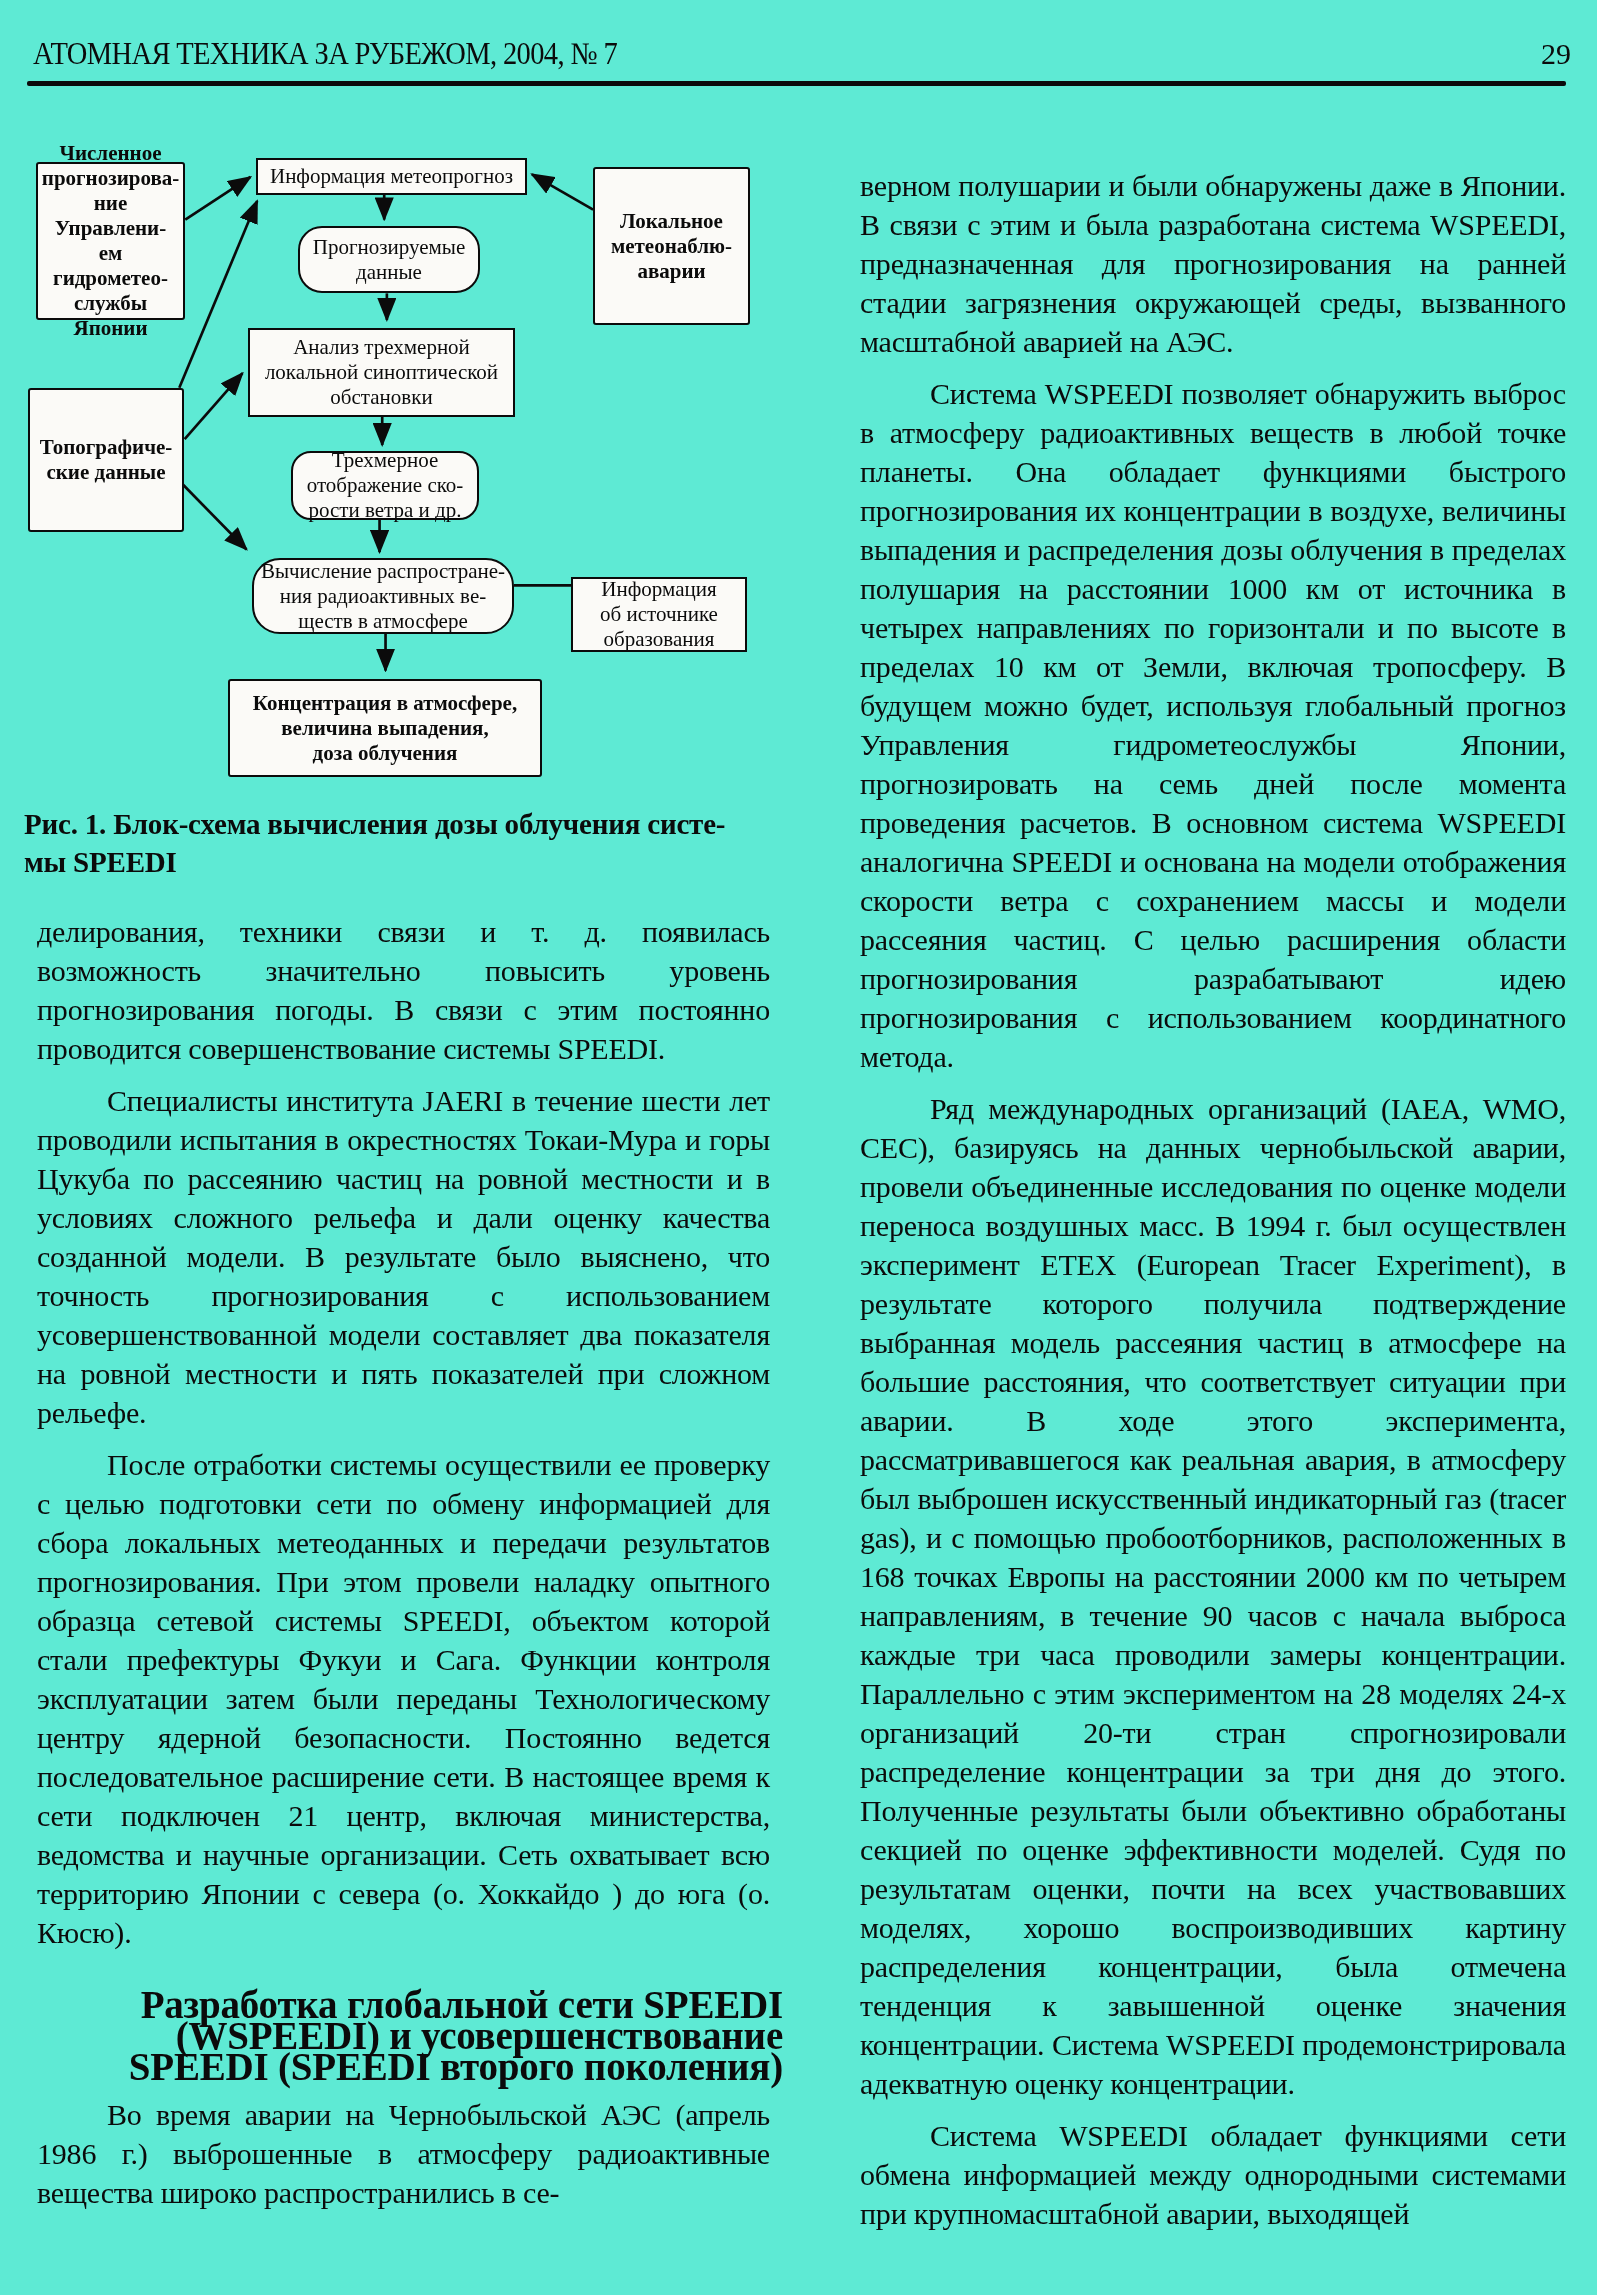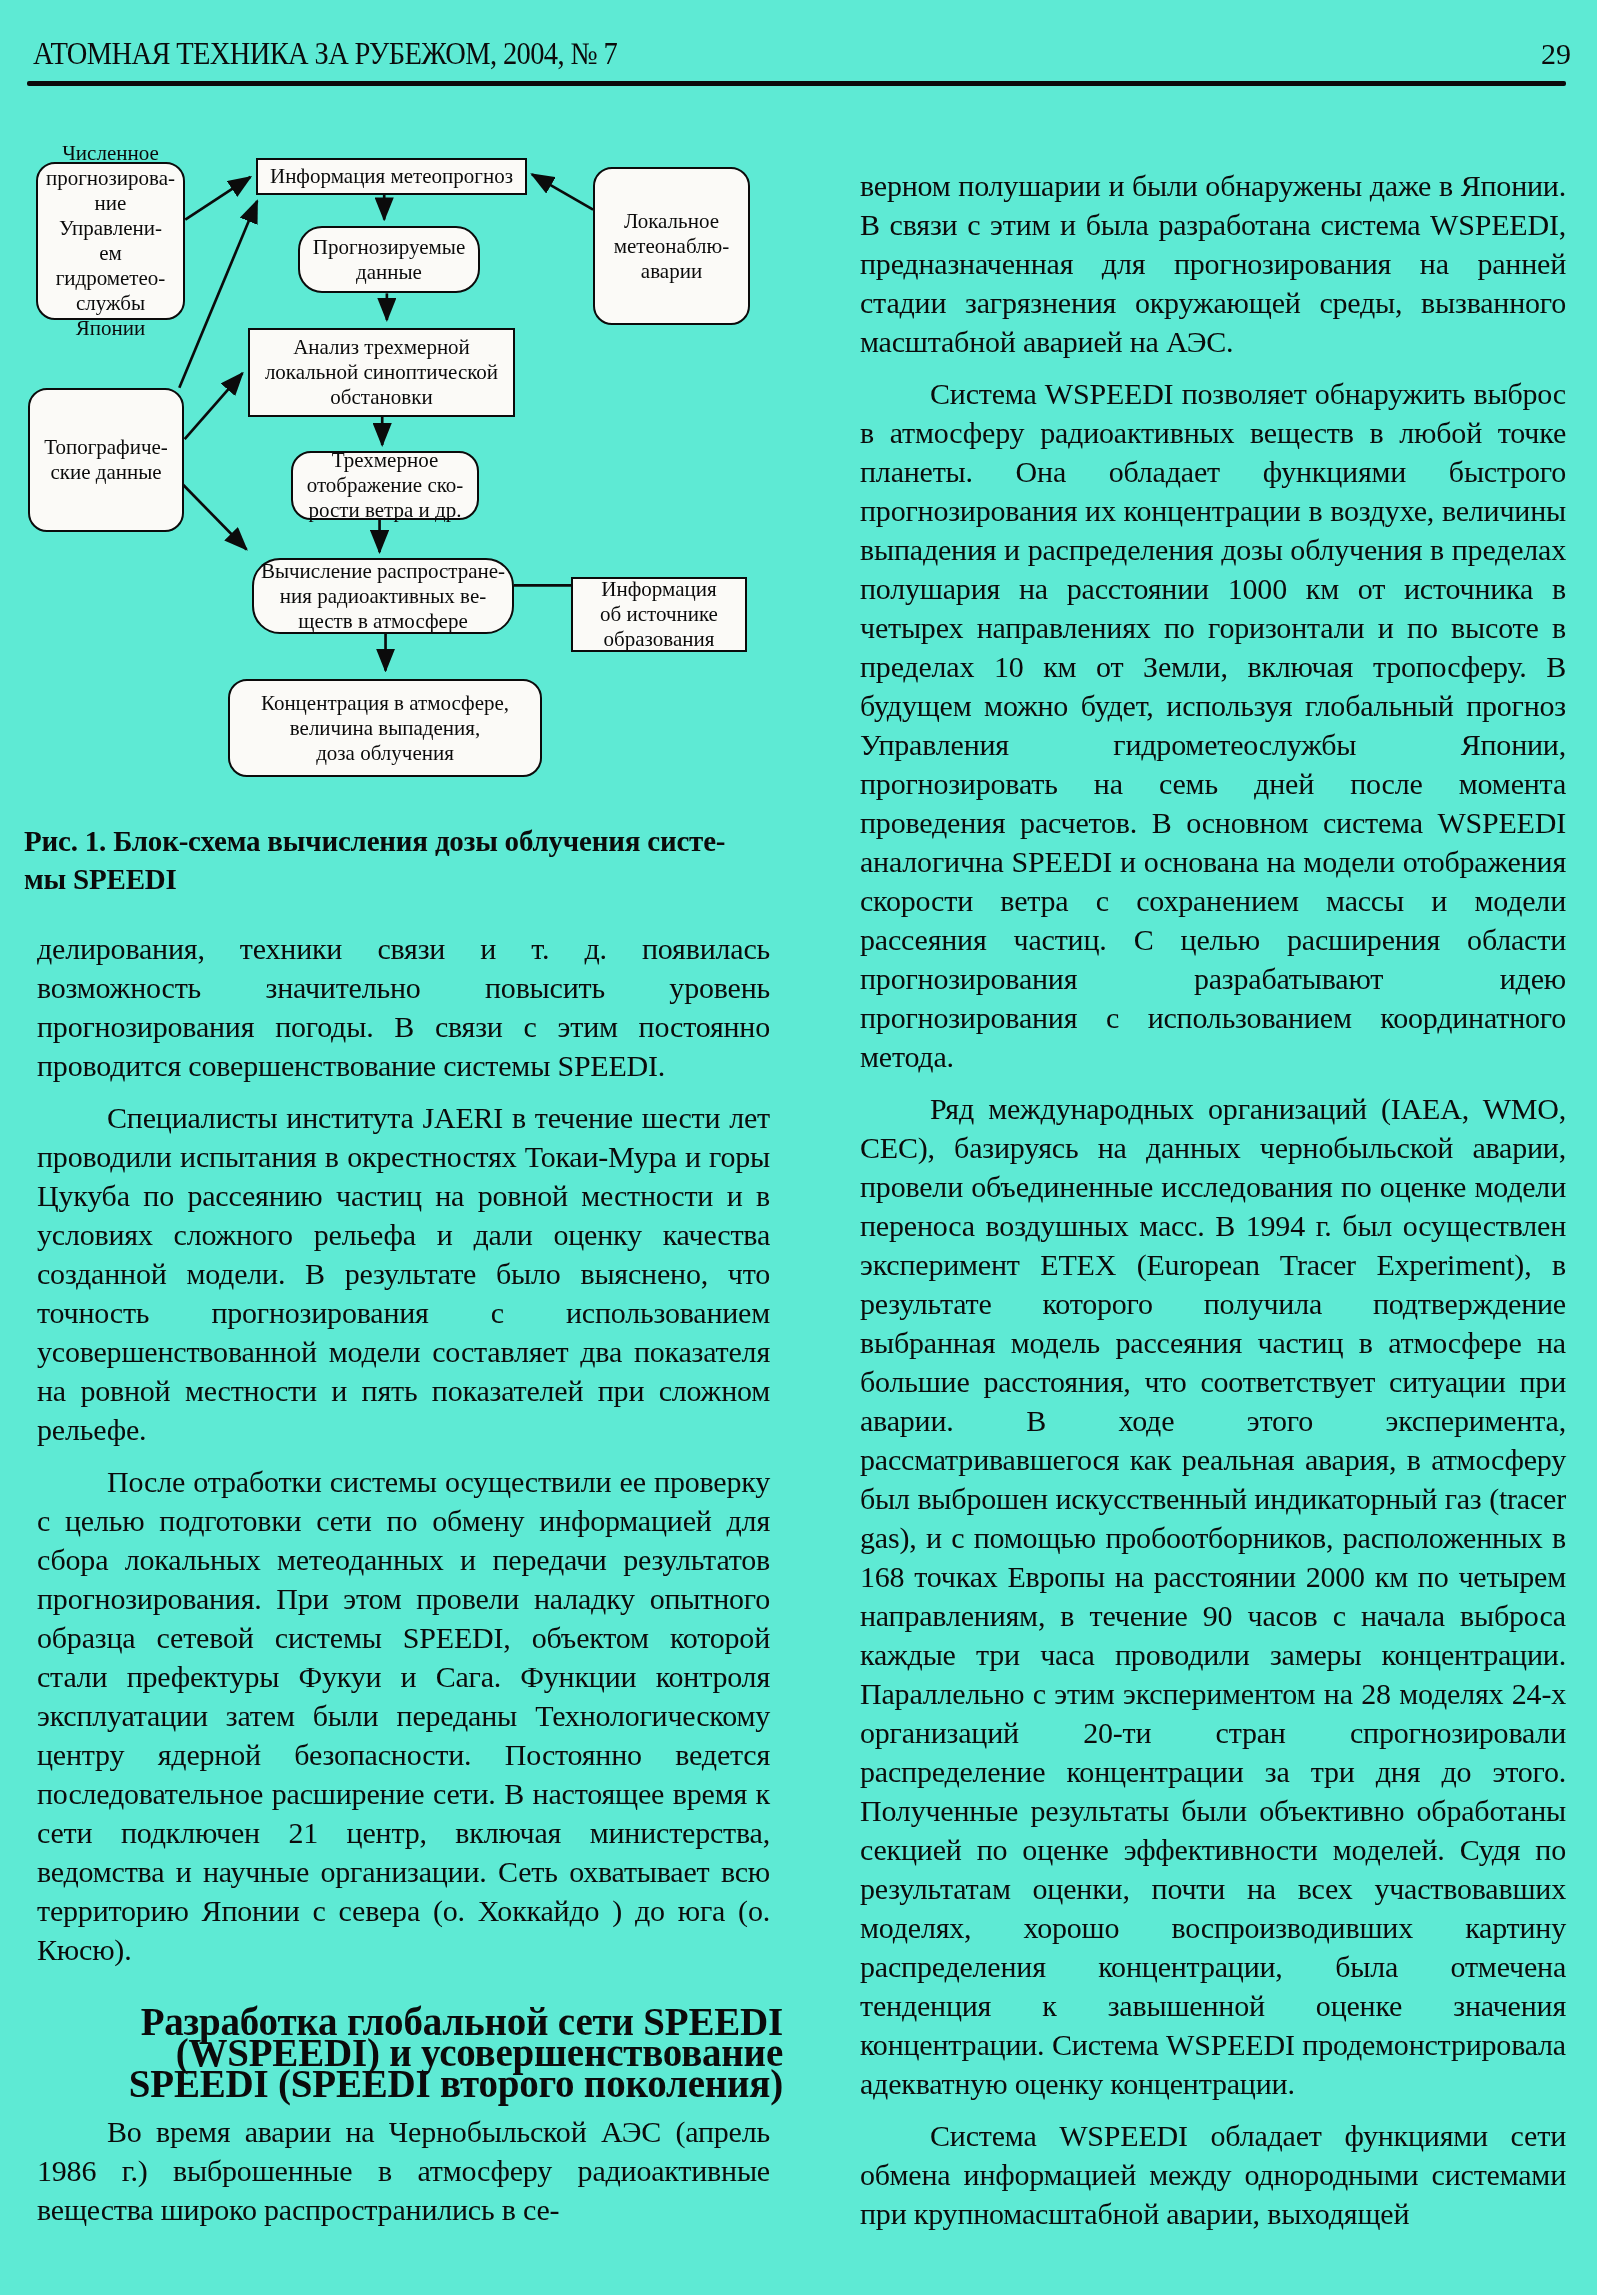--- a/index.html
+++ b/index.html
@@ -45,33 +45,33 @@
     position:absolute;
     box-sizing:border-box;
     border:2.7px solid #0b0b0b;
     display:flex;align-items:center;justify-content:center;
     text-align:center;
     font-size:21px;line-height:25px;
     white-space:pre-line;
     background:#fbfaf7;
     padding:1.3px 4px;
   }
-  .round{border-radius:19px;}
+  .round{border-radius:3px;font-weight:bold;}
   .b-a{left:12px;  top:9.3px;  width:149px;height:158px;}
   .b-b{left:232px; top:5.3px;   width:271px;height:37px;}
   .b-c{left:569px; top:14px;  width:157px;height:158px;}
   .b-d{left:274px; top:73px; width:182px;height:67px;border-radius:24px;}
   .b-e{left:224px; top:175px; width:267px;height:89px;}
   .b-f{left:4px;   top:235px; width:156px;height:144px;}
   .b-g{left:267px; top:298px; width:188px;height:69px;border-radius:20px;}
   .b-h{left:228px; top:405px; width:262px;height:76px;border-radius:28px;}
   .b-i{left:547px; top:424px; width:176px;height:75px;}
   .b-j{left:204px; top:526px; width:314px;height:98px;}
   .caption{
-    margin-top:37px;
+    margin-top:20px;
     font-size:29px;line-height:38px;
     font-weight:bold;
     white-space:pre-line;
     letter-spacing:-0.2px;
   }
 </style>
 </head>
 <body>
 
 <div class="page">

